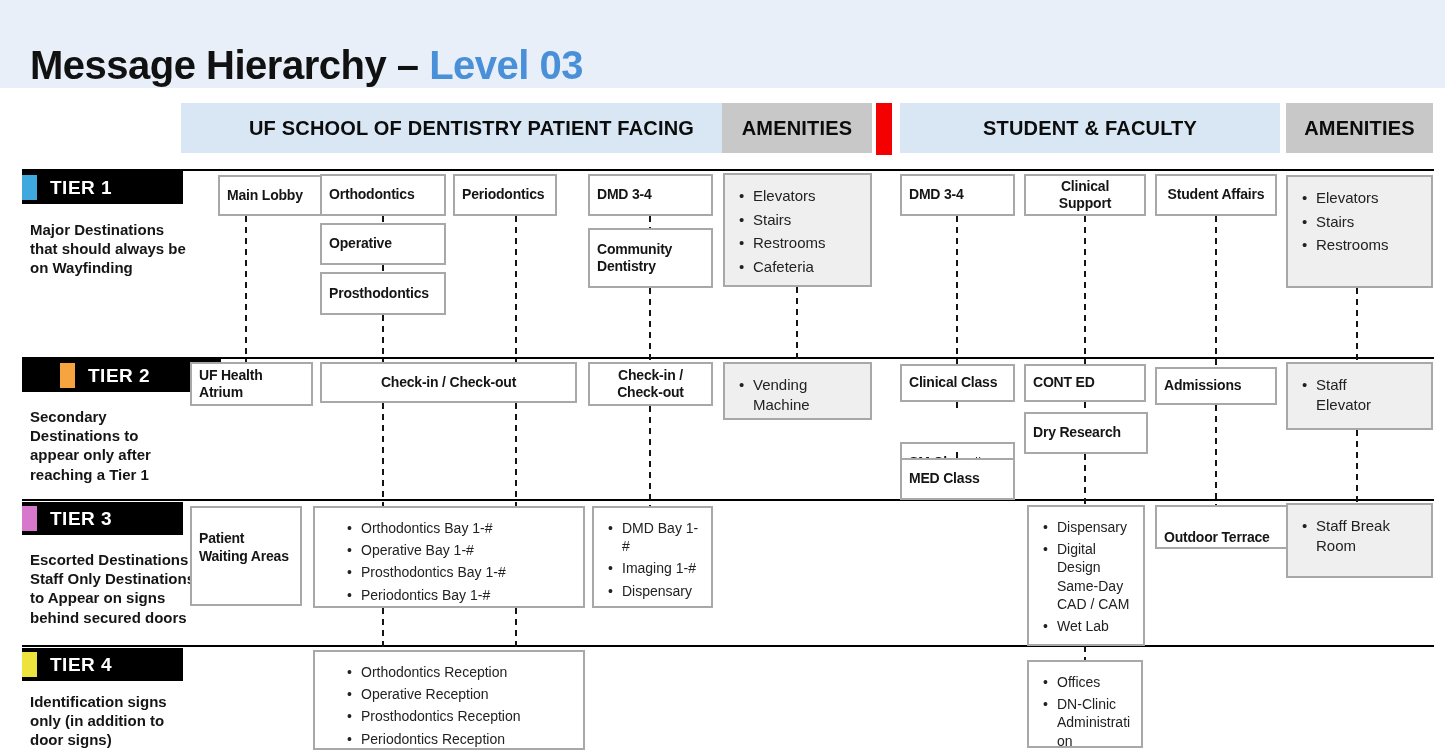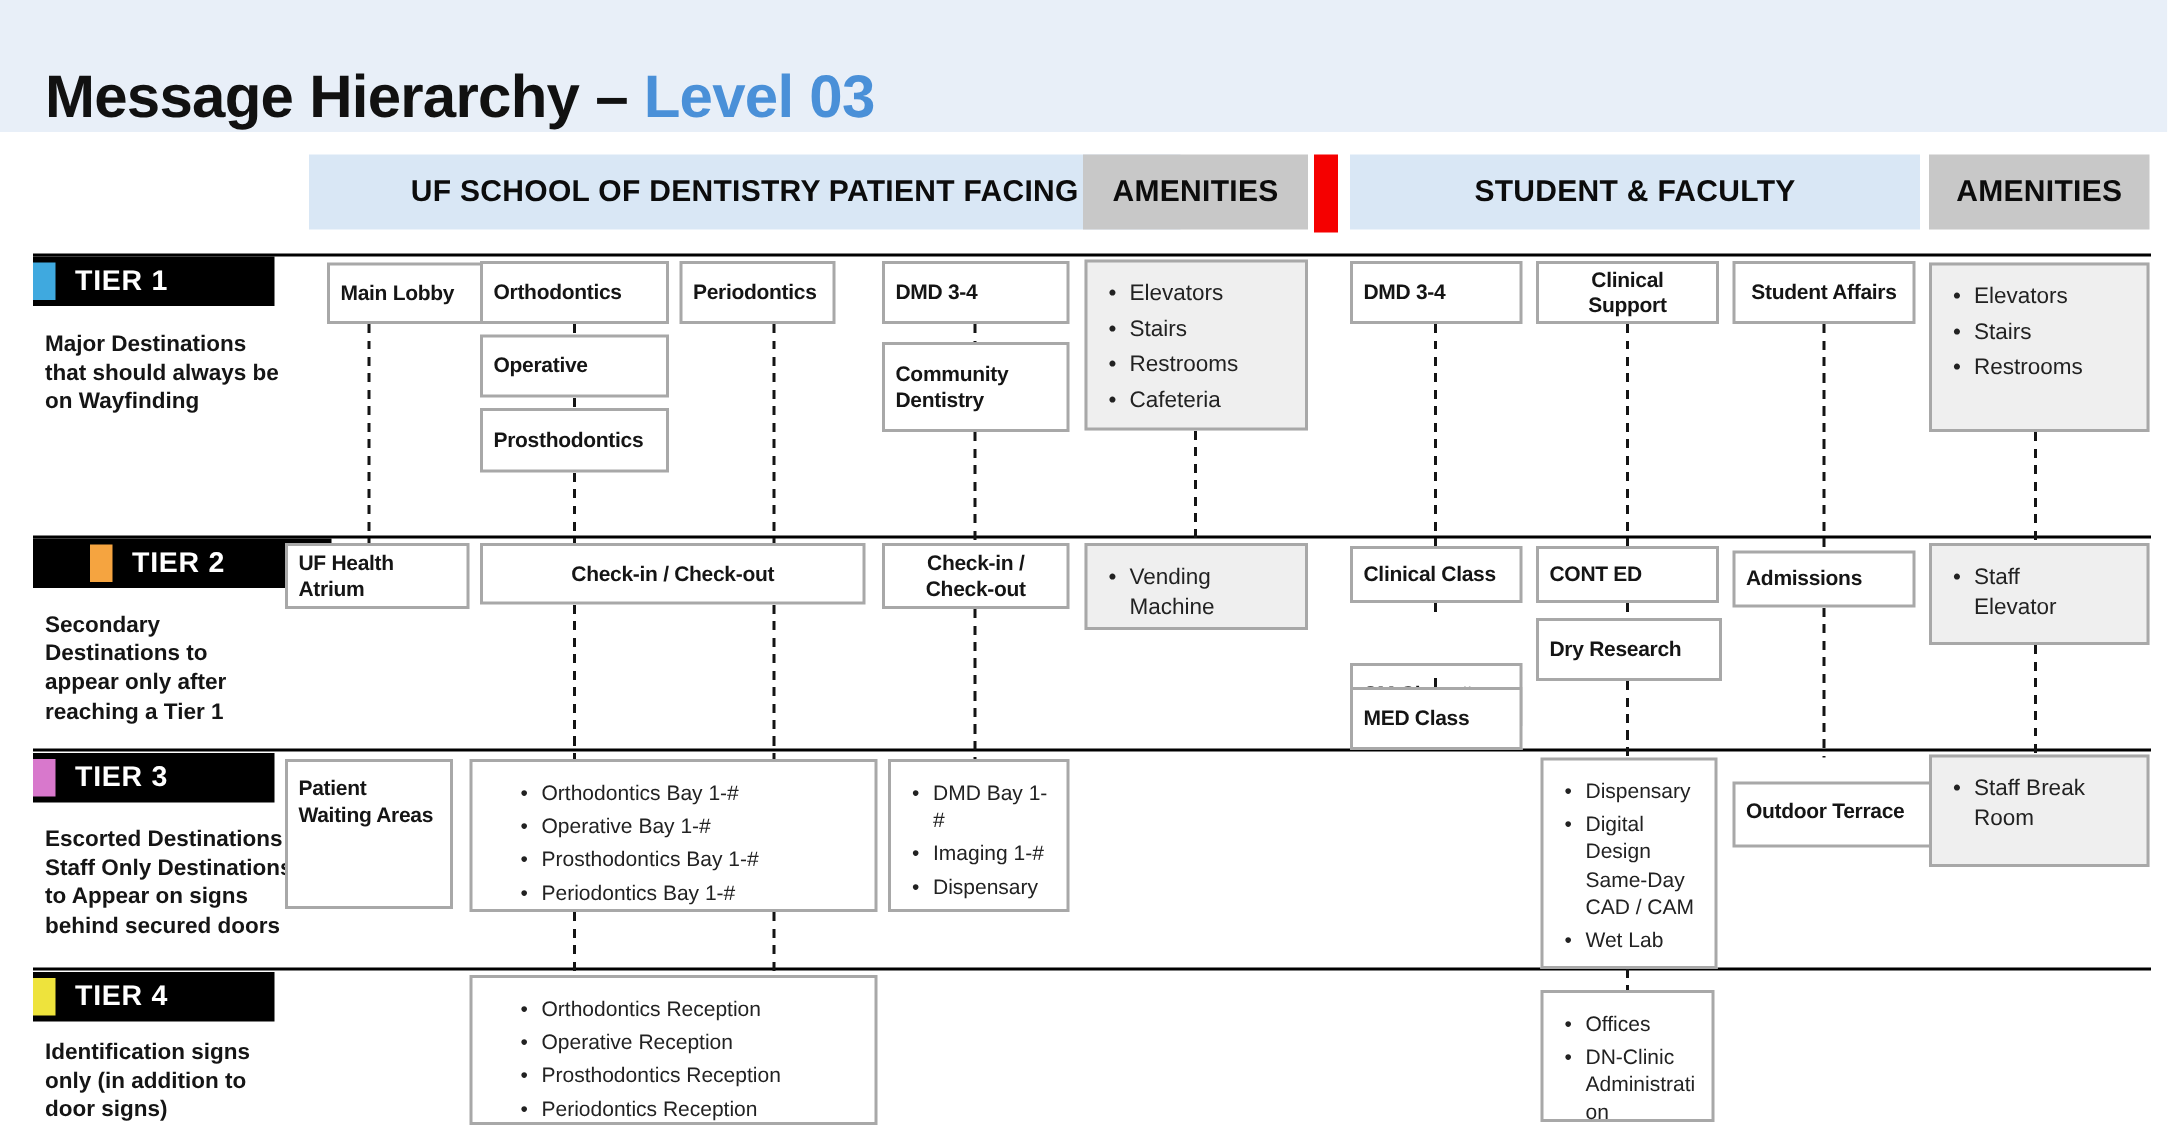--- a/index.html
+++ b/index.html
@@ -20,21 +20,21 @@
   .hline{position:absolute;left:22px;width:1412px;height:2px;background:#000;}
   .tierbar{position:absolute;left:22px;width:161px;height:33px;background:#000;display:flex;align-items:center;}
   .tierbar .accent{width:15px;height:25px;flex:0 0 15px;}
   .tierbar .tlabel{color:#fff;font-weight:bold;font-size:19px;letter-spacing:.5px;padding-left:13px;}
   .tierdesc{position:absolute;left:30px;font-weight:bold;font-size:15px;line-height:1.28;color:#151515;}
   
   .box{position:absolute;background:#fff;border:2px solid #a8a8a8;box-sizing:border-box;
        display:flex;align-items:center;padding:4px 7px;font-weight:bold;font-size:14px;
        letter-spacing:-.2px;line-height:1.25;color:#151515;}
   .box.center{justify-content:center;text-align:center;}
-  .box.top{align-items:flex-start;padding-top:9px;}
+  .box.top{align-items:flex-start;padding-top:22px;}
   .listbox{position:absolute;background:#fff;border:2px solid #a8a8a8;box-sizing:border-box;
            padding:11px 6px 6px 14px;font-size:14px;color:#222;line-height:1.3;}
   .listbox.gray,.box.gray{background:#efefef;}
   .listbox.fs15{font-size:15px;}
   .listbox.ind{padding-left:32px;}
   .bullet{display:flex;margin-bottom:4px;}
   .dot{flex:0 0 14px;}
   .dot::before{content:"\2022";}
   .btxt{word-break:break-word;}
   .w62 .btxt{max-width:62px;}
@@ -47,21 +47,21 @@
 
 <div class="canvas">
 
   <div class="titleband">
     <div class="title">
       <span>Message Hierarchy –</span>
       <span class="hl">Level 03</span>
     </div>
   </div>
 
-  <div class="colhead blue" style="left:181px;width:581px;margin-left:25px;">UF SCHOOL OF DENTISTRY PATIENT FACING</div>
+  <div class="colhead blue" style="left:181px;width:581px;">UF SCHOOL OF DENTISTRY PATIENT FACING</div>
   <div class="colhead gray" style="left:722px;width:150px;">AMENITIES</div>
   <div class="reddiv" style="left:876px;"></div>
   <div class="colhead blue" style="left:900px;width:380px;">STUDENT &amp; FACULTY</div>
   <div class="colhead gray" style="left:1286px;width:147px;">AMENITIES</div>
 
   <div class="hline" style="top:169px;"></div>
   <div class="hline" style="top:357px;"></div>
   <div class="hline" style="top:499px;"></div>
   <div class="hline" style="top:645px;"></div>
 
@@ -204,21 +204,21 @@
     <div class="bullet">
         <span class="dot"></span>
         <span class="btxt">Digital Design Same-Day CAD / CAM</span>
       </div>
     <div class="bullet">
         <span class="dot"></span>
         <span class="btxt">Wet Lab</span>
       </div>
   </div>
 
-  <div class="box top" style="left:1155px;top:505px;width:135px;height:44px;margin-top:16px;">Outdoor Terrace</div>
+  <div class="box top" style="left:1155px;top:505px;width:135px;height:44px;">Outdoor Terrace</div>
 
   <div class="listbox gray fs15" style="left:1286px;top:503px;width:147px;height:75px;">
     <div class="bullet">
         <span class="dot"></span>
         <span class="btxt">Staff Break Room</span>
       </div>
   </div>
 
   <div class="listbox ind" style="left:313px;top:650px;width:272px;height:100px;">
     <div class="bullet">

